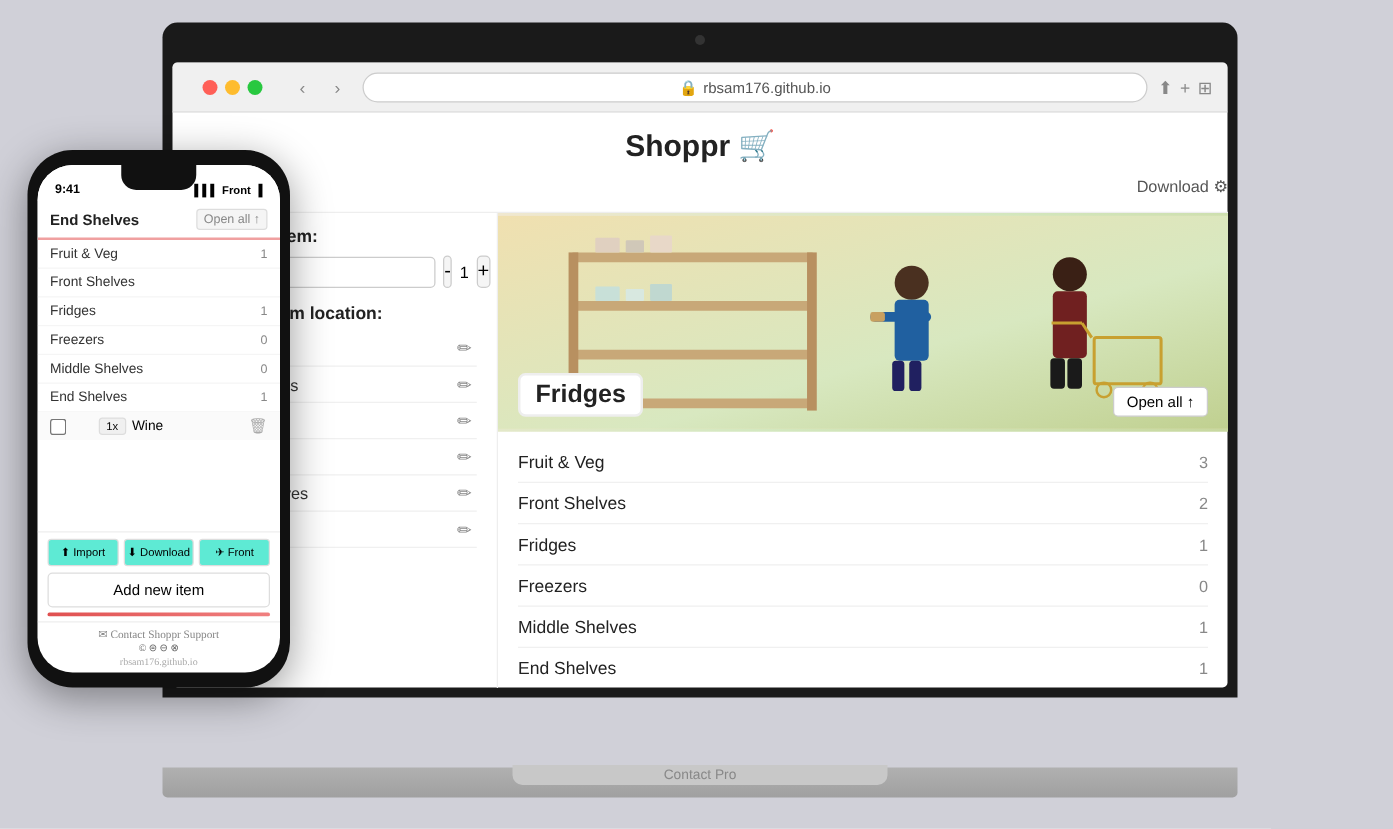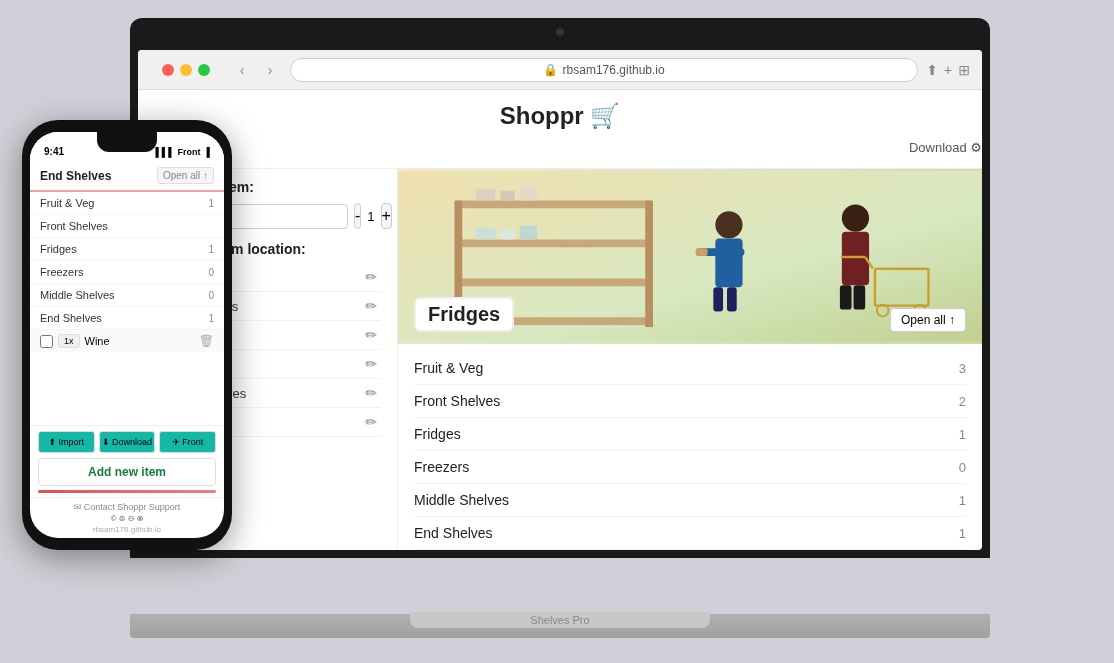--- a/index.html
+++ b/index.html
@@ -356,36 +356,37 @@
       padding: 4px 10px;
       background: #fafafa;
     }
     .iphone-item-cb { width: 13px; height: 13px; }
     .iphone-item-badge {
       background: #f0f0f0;
       border: 1px solid #ddd;
       border-radius: 3px;
       padding: 1px 5px;
       font-size: 9px;
+      margin-left: 21px;
     }
     .iphone-item-name { flex: 1; font-size: 11px; }
     .iphone-item-del { color: #aaa; font-size: 12px; }
 
     .iphone-actions {
       display: flex;
       gap: 4px;
       padding: 5px 8px;
       border-top: 1px solid #eee;
     }
     .iphone-action-btn {
       flex: 1;
       padding: 5px 2px;
       border: 1px solid #ddd;
       border-radius: 3px;
-      background: #14b8a6;
+      background: #5eead4;
       font-size: 9px;
       cursor: pointer;
       text-align: center;
     }
     .iphone-email-input {
       margin: 0 8px 4px;
       border: 1px solid #ddd;
       border-radius: 4px;
       padding: 4px 8px;
       font-size: 9px;
@@ -393,39 +394,40 @@
       width: calc(100% - 16px);
     }
     .iphone-add-item-btn {
       margin: 0 8px 4px;
       background: #fff;
       border: 1px solid #ddd;
       border-radius: 4px;
       padding: 6px;
       text-align: center;
       font-size: 12px;
-      font-weight: 700;
-      color: #15803d;
+      font-weight: 400;
+      color: #000000;
       cursor: pointer;
     }
     .iphone-progress {
       height: 3px;
       background: linear-gradient(to right, #e05050, #f08080);
       margin: 0 8px 4px;
       border-radius: 2px;
     }
     .iphone-footer {
       padding: 4px 8px;
       border-top: 1px solid #eee;
       text-align: center;
       font-size: 9px;
       color: #888;
       display: flex;
       flex-direction: column;
       gap: 2px;
+      font-family: Liberation Serif, serif;
     }
     .iphone-cc-badge {
       display: flex;
       justify-content: center;
       gap: 2px;
       font-size: 8px;
       color: #666;
     }
     .iphone-url { font-size: 8px; color: #aaa; }
 
@@ -591,21 +593,21 @@
 
             </div>
 
           </div>
         </div>
       </div>
     </div>
   </div>
   <div class="macbook-stand"></div>
   <div class="macbook-base">
-    <span style="display:block; text-align:center; color:#888; font-size:11px; padding-top:2px;">Shelves Pro</span>
+    <span style="display:block; text-align:center; color:#888; font-size:11px; padding-top:2px;">Contact Pro</span>
   </div>
 </div>
 
 <div class="iphone">
   <div class="iphone-notch"></div>
   <div class="iphone-screen">
 
     <div class="iphone-status">
       <span>9:41</span>
       <div class="iphone-status-icons">

